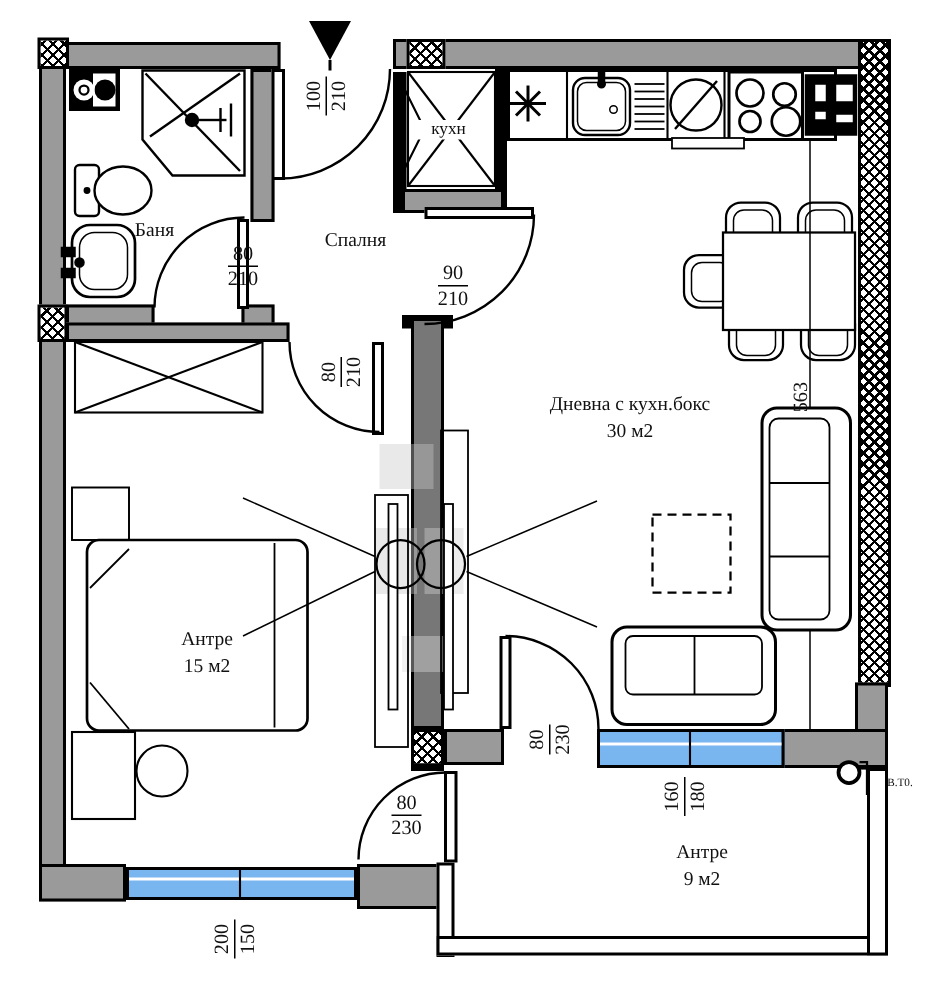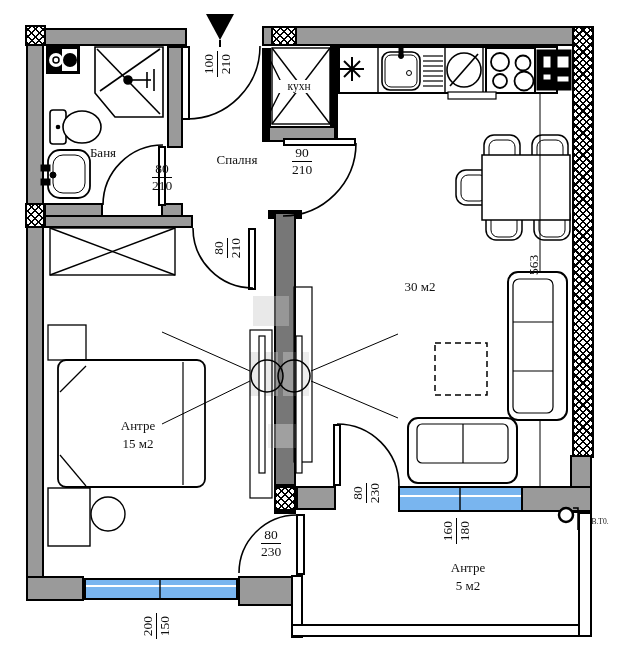--- a/index.html
+++ b/index.html
@@ -246,36 +246,37 @@
 
     <g>
       <circle cx="566" cy="515" r="7" fill="#fff" stroke="#000" stroke-width="2.5"></circle>
       <polyline points="573,508 578,508 578,530" fill="none" stroke="#000" stroke-width="1.5"></polyline>
     </g>
   </svg>
 
   <div class="lbl" style="left:73px;top:146px;width:60px;font-size:13px">Баня</div>
   <div class="lbl" style="left:207px;top:153px;width:60px;font-size:13px">Спалня</div>
   <div class="lbl" style="left:277px;top:80px;width:44px;font-size:11.5px;background:#fff">кухн</div>
+  <div class="lbl" style="left:330px;top:262px;width:180px;font-size:13px">Дневна с кухн.бокс</div>
   <div class="lbl" style="left:370px;top:280px;width:100px;font-size:13px">30 м2</div>
   <div class="lbl" style="left:98px;top:419px;width:80px;font-size:13px">Антре</div>
   <div class="lbl" style="left:98px;top:437px;width:80px;font-size:13px">15 м2</div>
   <div class="lbl" style="left:428px;top:561px;width:80px;font-size:13px">Антре</div>
-  <div class="lbl" style="left:428px;top:579px;width:80px;font-size:13px">5 м2</div>
+  <div class="lbl" style="left:428px;top:579px;width:80px;font-size:13px">9 м2</div>
   <div class="lbl" style="left:579px;top:518px;width:42px;font-size:7.5px">В.Т0.</div>
 
   <div class="frac rot" style="left:189px;top:49px">
     <span class="num">100</span>
     <span class="den">210</span>
   </div>
   <div class="frac" style="left:134px;top:162px">
     <span class="num">80</span>
     <span class="den">210</span>
   </div>
-  <div class="frac" style="left:274px;top:146px">
+  <div class="frac" style="left:274px;top:175px">
     <span class="num">90</span>
     <span class="den">210</span>
   </div>
   <div class="frac rot" style="left:199px;top:233px">
     <span class="num">80</span>
     <span class="den">210</span>
   </div>
   <div class="frac rot" style="left:338px;top:478px">
     <span class="num">80</span>
     <span class="den">230</span>

